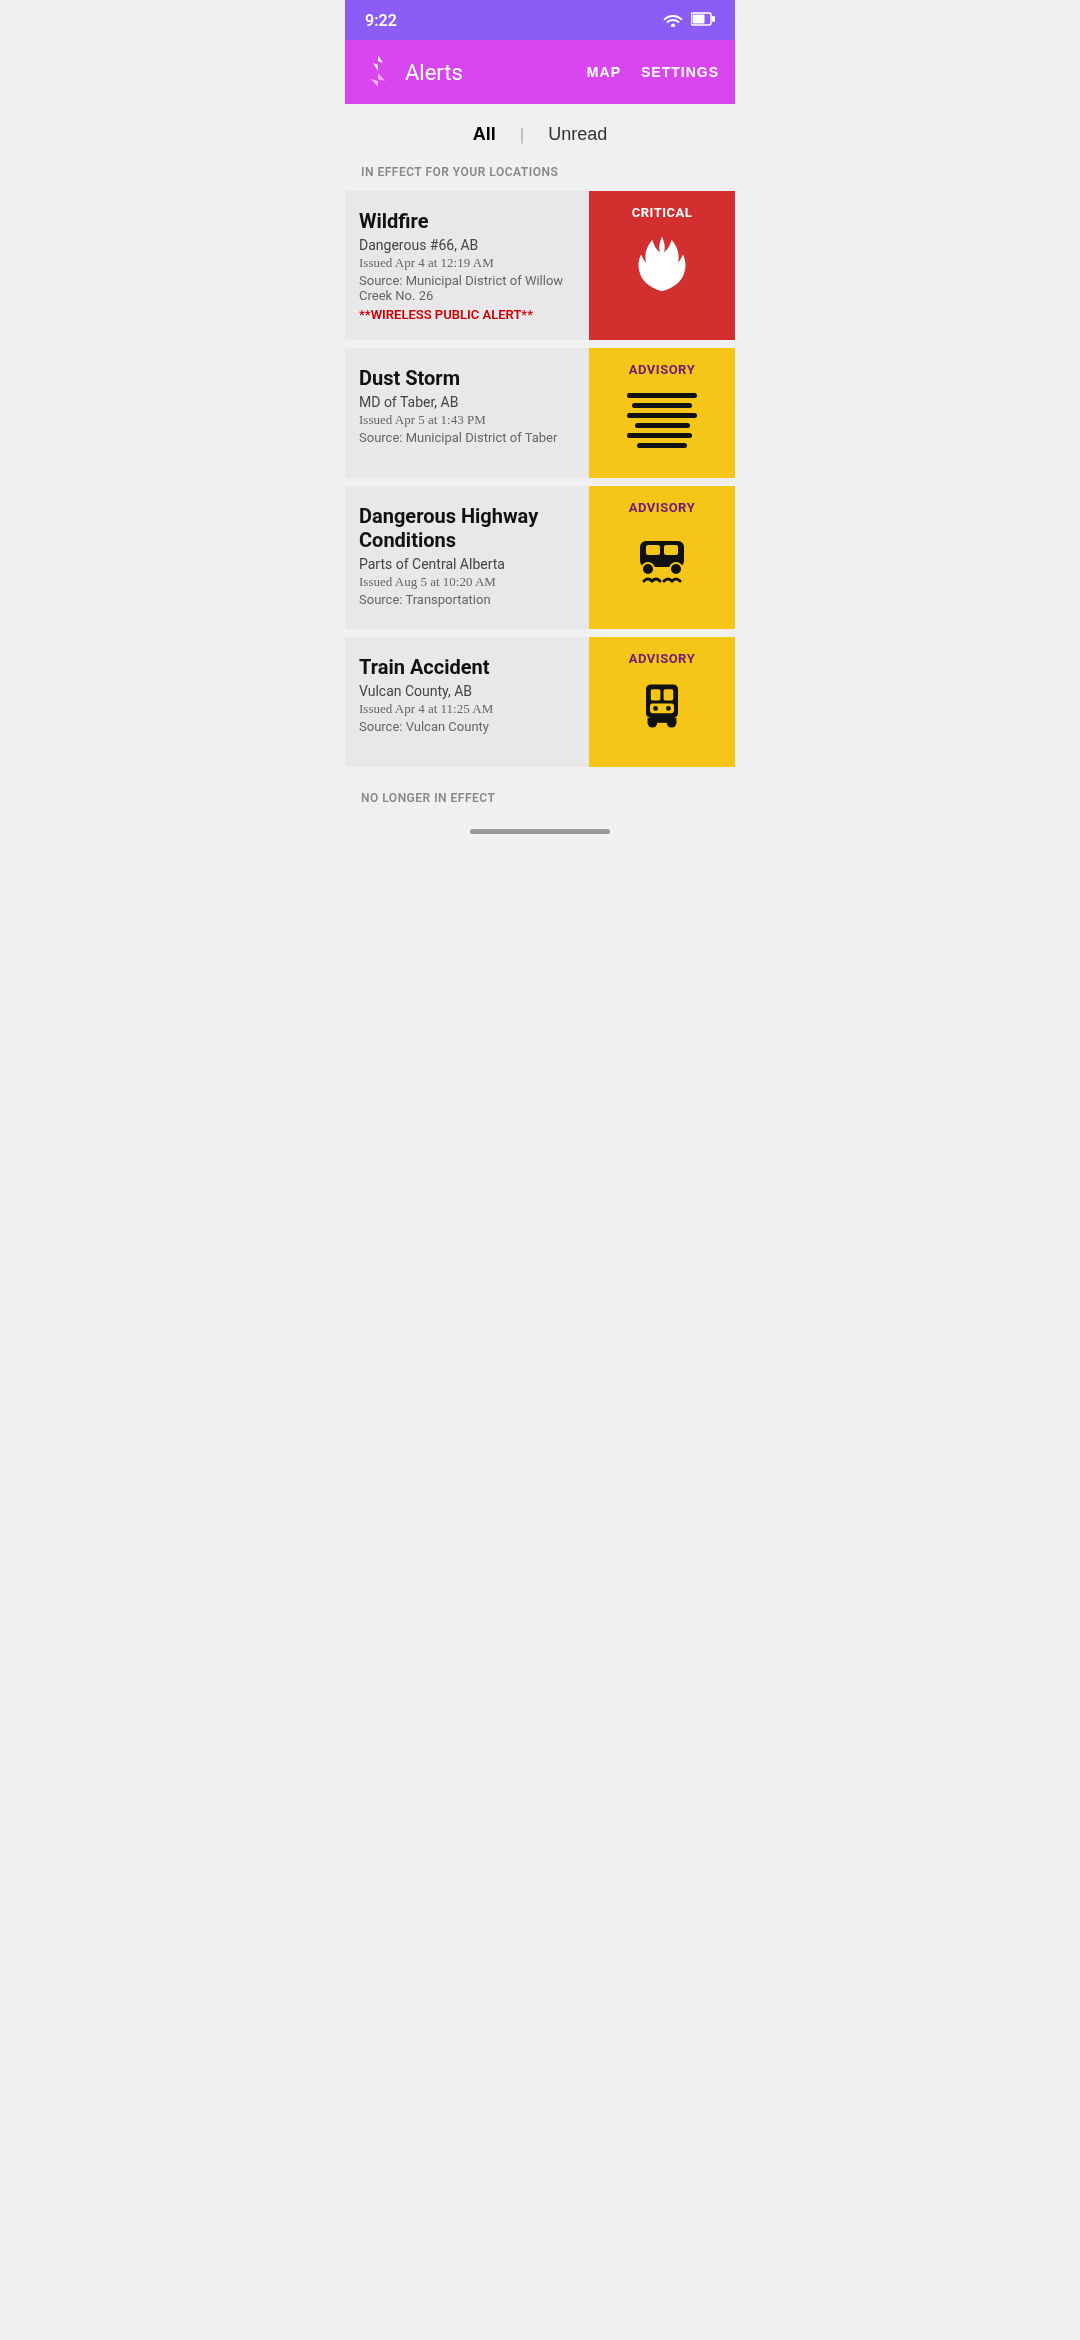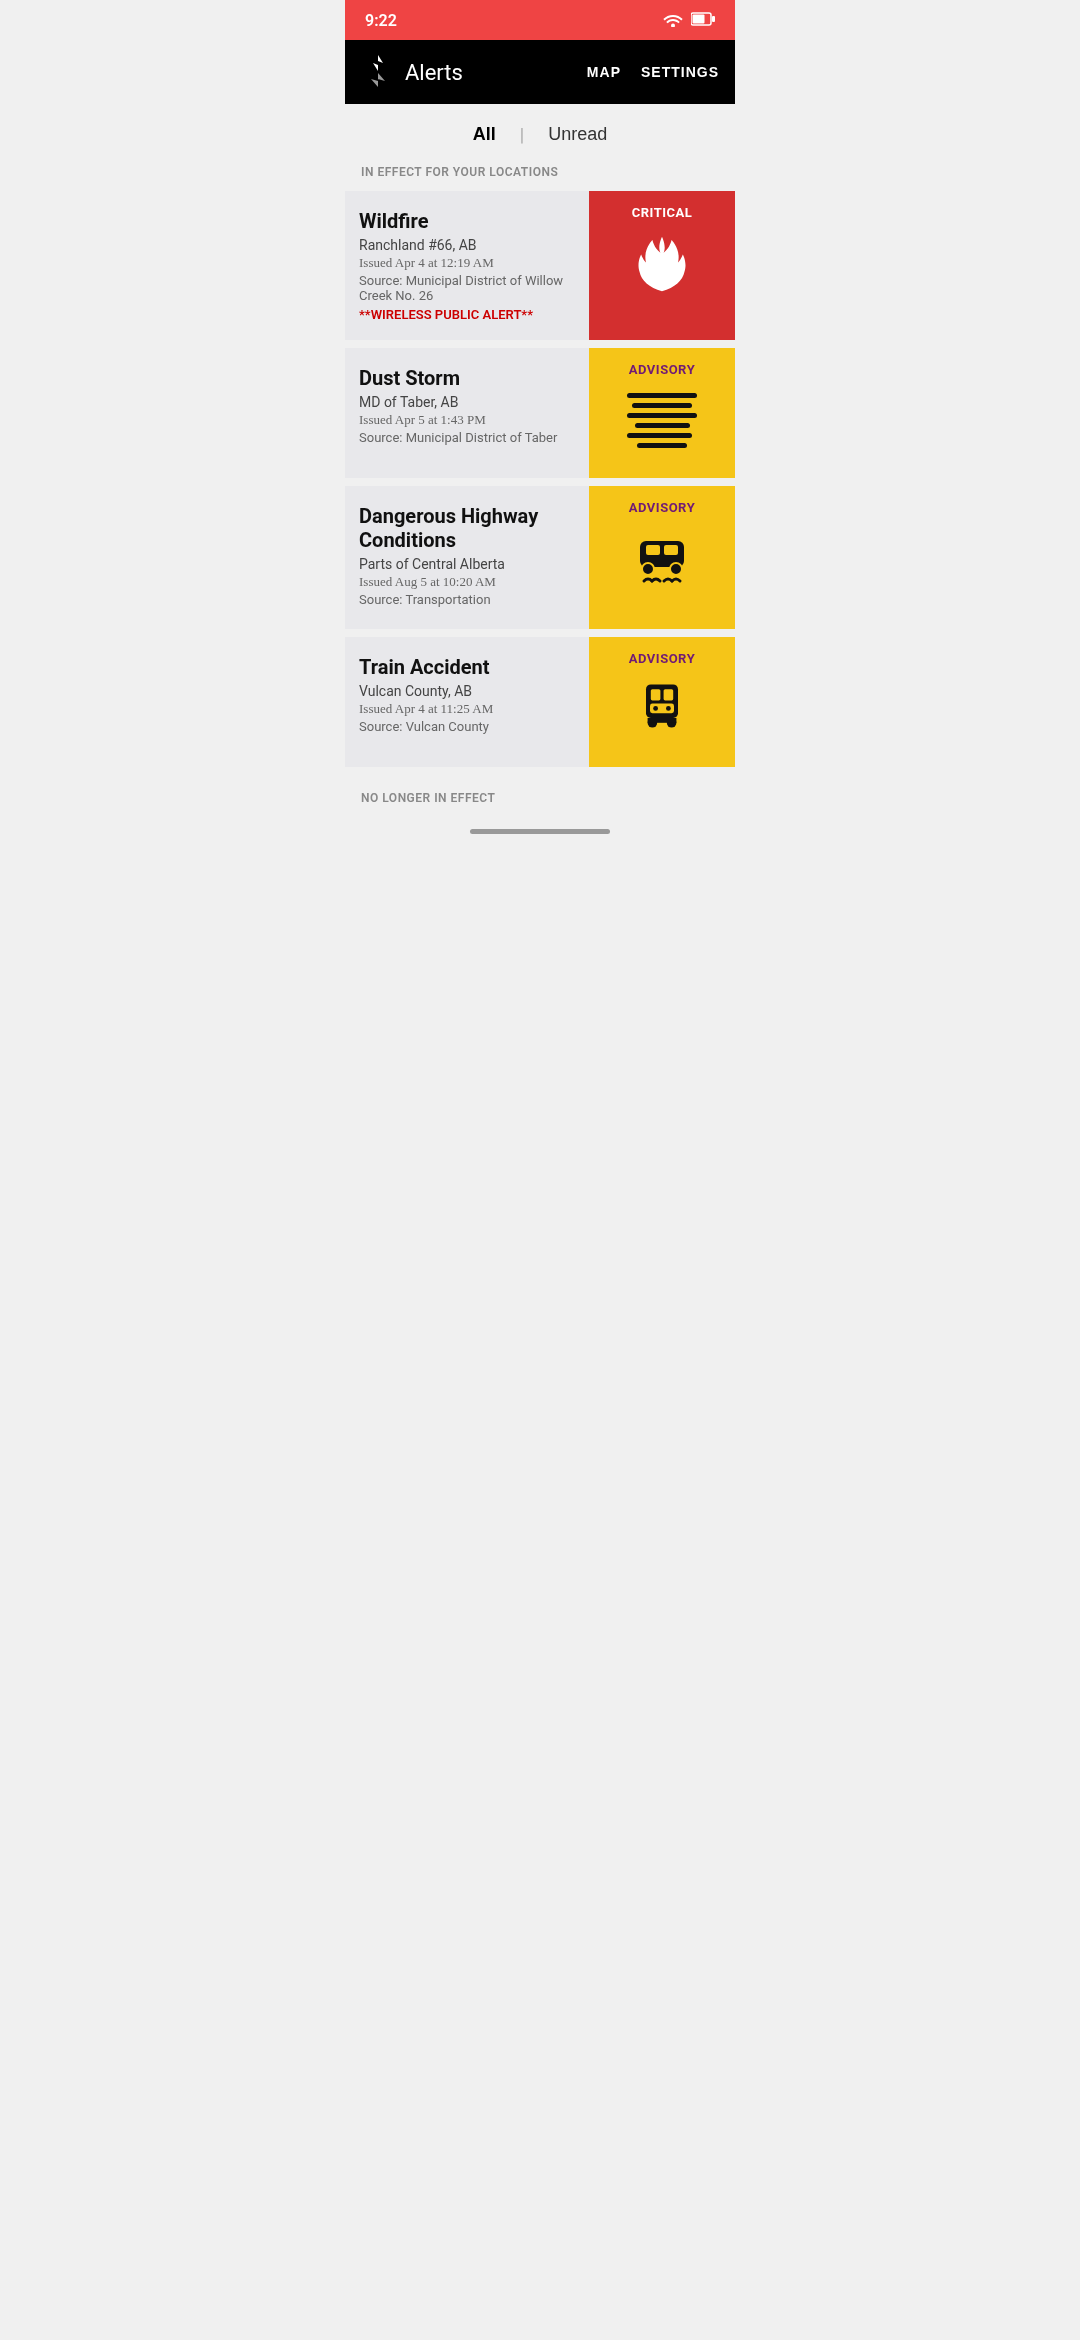--- a/index.html
+++ b/index.html
@@ -9,21 +9,21 @@
       background: #f0f0f0;
       font-family: 'Roboto', Arial, sans-serif;
       width: 390px;
       margin: 0 auto;
       max-width: 100%;
       overflow-x: hidden;
     }
 
     
     .status-bar {
-      background: #ef4444;
+      background: #8b5cf6;
       height: 40px;
       display: flex;
       align-items: center;
       justify-content: space-between;
       padding: 0 20px;
     }
     .status-time {
       color: white;
       font-size: 16px;
       font-weight: 600;
@@ -33,21 +33,21 @@
       align-items: center;
       gap: 8px;
     }
     .wifi-icon, .battery-icon {
       color: white;
       font-size: 14px;
     }
 
     
     .top-bar {
-      background: #000000;
+      background: #d946ef;
       height: 64px;
       display: flex;
       align-items: center;
       justify-content: space-between;
       padding: 0 16px;
     }
     .app-title-area {
       display: flex;
       align-items: center;
       gap: 10px;
@@ -306,21 +306,21 @@
   <button class="filter-tab">Unread</button>
 </div>
 
 <div class="section-header">IN EFFECT FOR YOUR LOCATIONS</div>
 
 <div class="alert-list">
 
   <div class="alert-card">
     <div class="alert-info">
       <div class="alert-title">Wildfire</div>
-      <div class="alert-location">Ranchland #66, AB</div>
+      <div class="alert-location">Dangerous #66, AB</div>
       <div class="alert-issued">Issued Apr 4 at 12:19 AM</div>
       <div class="alert-source">Source: Municipal District of Willow Creek No. 26</div>
       <div class="wireless-alert">**WIRELESS PUBLIC ALERT**</div>
     </div>
     <div class="alert-badge critical">
       <span class="badge-label">CRITICAL</span>
       <span>
         <svg class="flame-svg" viewBox="0 0 64 80" fill="white">
           <path d="M32 6 C32 6 38 18 34 26 C42 20 44 10 44 10 C44 10 56 22 52 38 C56 34 58 28 58 28 C58 28 64 38 60 50 C58 60 48 70 32 74 C16 70 6 60 4 50 C0 38 6 28 6 28 C6 28 8 34 12 38 C8 22 20 10 20 10 C20 10 22 20 30 26 C26 18 32 6 32 6 Z"></path>
         </svg>

